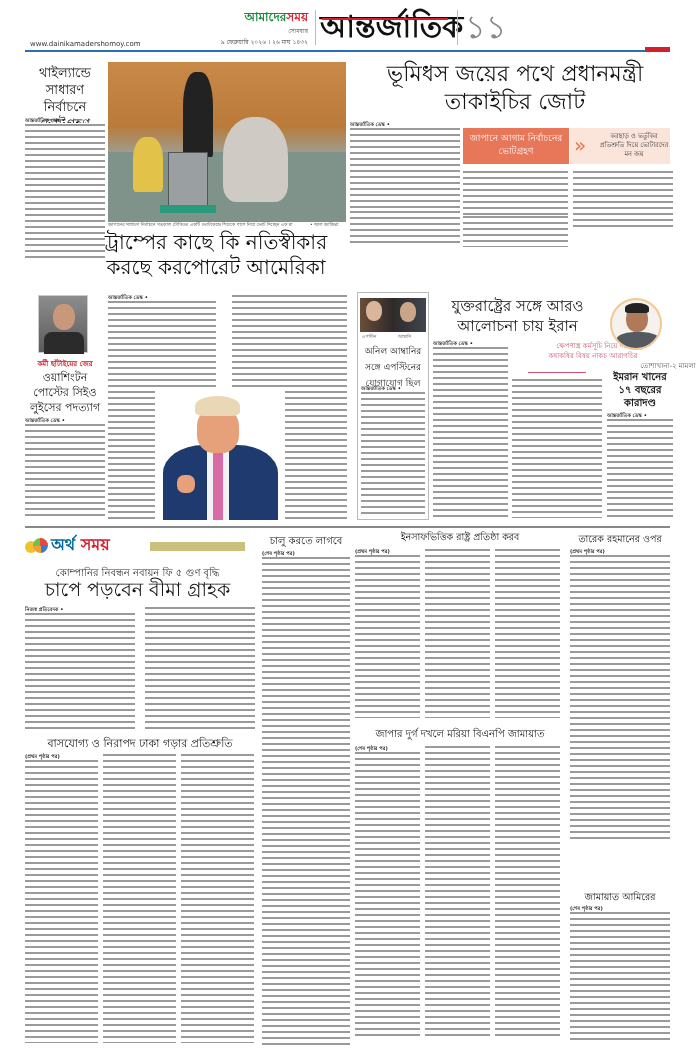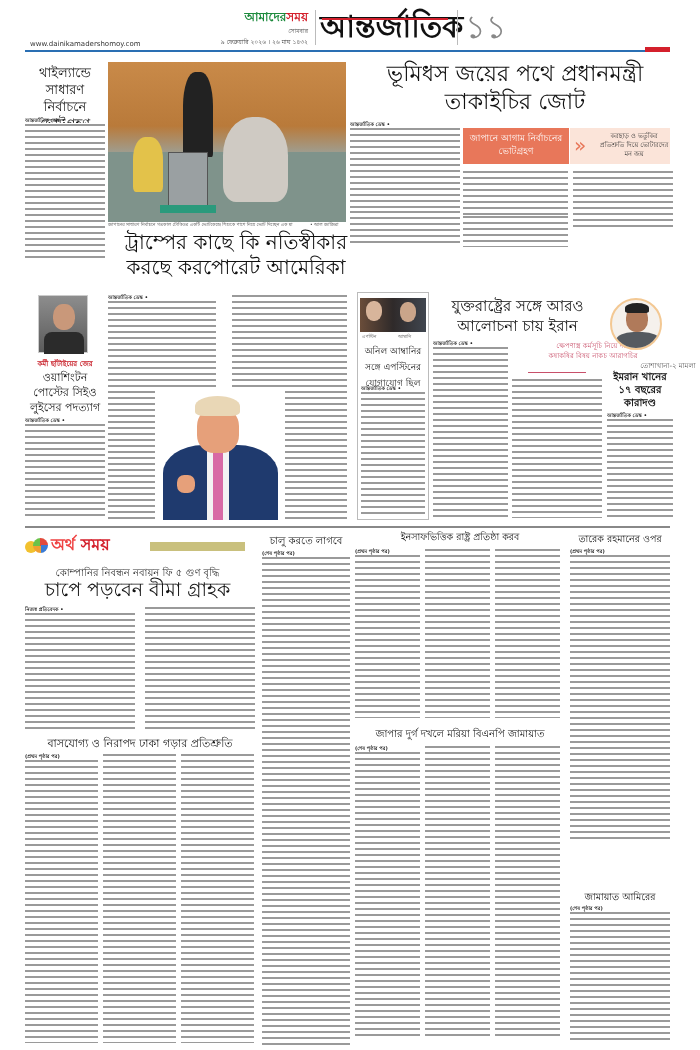--- a/index.html
+++ b/index.html
@@ -43,21 +43,21 @@
   .japan-photo .floor { position: absolute; left: 0; top: 90px; width: 238px; height: 70px; background: #7f938b; }
   .japan-photo .box { position: absolute; left: 60px; top: 90px; width: 40px; height: 55px; background: #9aa0a2; border: 1px solid #555; }
   .japan-photo .box-base { position: absolute; left: 52px; top: 143px; width: 56px; height: 8px; background: #2a9a7c; }
   .japan-photo .child { position: absolute; left: 25px; top: 75px; width: 30px; height: 55px; background: #e3c24a; border-radius: 40% 40% 10% 10%; }
   .japan-photo .adult { position: absolute; left: 75px; top: 10px; width: 30px; height: 85px; background: #222; border-radius: 40% 40% 5% 5%; }
   .japan-photo .stroller { position: absolute; left: 115px; top: 55px; width: 65px; height: 85px; background: #cfcac3; border-radius: 45% 45% 20% 20%; }
   .photo-caption { left: 108px; top: 222px; width: 238px; font-size: 4.5px; color: #444; }
   .photo-credit { left: 310px; top: 222px; font-size: 4.5px; color: #444; }
 
   
-  .trump-title { left: 116px; top: 230px; width: 240px; font-size: 20px; line-height: 25px; }
+  .trump-title { left: 96px; top: 230px; width: 240px; font-size: 20px; line-height: 25px; }
   .trump-body1 { left: 108px; top: 294px; width: 108px; height: 225px; }
   .trump-body2 { left: 232px; top: 294px; width: 115px; height: 225px; }
   .trump-photo { left: 155px; top: 390px; width: 130px; height: 130px; background: #fff; overflow: hidden; }
   .trump-photo .hair { position: absolute; left: 40px; top: 6px; width: 45px; height: 20px; background: #e9d7b6; border-radius: 50% 50% 20% 20%; }
   .trump-photo .face { position: absolute; left: 42px; top: 18px; width: 42px; height: 45px; background: #e6a07a; border-radius: 40%; }
   .trump-photo .suit { position: absolute; left: 8px; top: 55px; width: 115px; height: 80px; background: #1f3a6e; border-radius: 35% 35% 0 0; }
   .trump-photo .shirt { position: absolute; left: 52px; top: 57px; width: 22px; height: 75px; background: #f3f3f3; }
   .trump-photo .tie { position: absolute; left: 58px; top: 60px; width: 10px; height: 70px; background: #d86aa5; }
   .trump-photo .hand { position: absolute; left: 22px; top: 85px; width: 18px; height: 18px; background: #e6a07a; border-radius: 40%; }
 
@@ -99,21 +99,21 @@
   .imran-title { left: 605px; top: 370px; width: 70px; font-size: 10px; line-height: 13px; font-weight: bold; }
   .imran-body { left: 607px; top: 412px; width: 66px; height: 108px; }
 
   .mid-rule { left: 25px; top: 526px; width: 645px; height: 1.5px; background: #888; }
 
   
   .biz-logo { left: 25px; top: 537px; width: 22px; height: 18px; }
   .biz-logo .c1 { position: absolute; left: 0; top: 4px; width: 12px; height: 12px; border-radius: 50%; background: #f2c12e; }
   .biz-logo .c2 { position: absolute; left: 8px; top: 1px; width: 15px; height: 15px; border-radius: 50%; background: conic-gradient(#e24a3b 0 25%, #3a7bd5 25% 50%, #f0a030 50% 75%, #6cc24a 75%); }
   .biz-name { left: 51px; top: 534px; font-size: 16px; font-weight: bold; line-height: 22px; }
-  .biz-name .a { color: #ef4444; }
+  .biz-name .a { color: #0369a1; }
   .biz-name .b { color: #d4202c; }
   .biz-bar { left: 150px; top: 542px; width: 95px; height: 9px; background: #c9c07d; }
   .biz-kicker { left: 25px; top: 565px; width: 225px; font-size: 10px; color: #333; text-align: center; font-family: "DejaVu Serif", serif; }
   .biz-title { left: 25px; top: 577px; width: 225px; font-size: 19px; line-height: 25px; }
   .biz-body1 { left: 25px; top: 606px; width: 110px; height: 125px; }
   .biz-body2 { left: 145px; top: 606px; width: 110px; height: 125px; }
 
   .chalu-title { left: 262px; top: 534px; width: 88px; font-size: 10px; line-height: 14px; }
   .chalu-body { left: 262px; top: 550px; width: 88px; height: 495px; }
 

